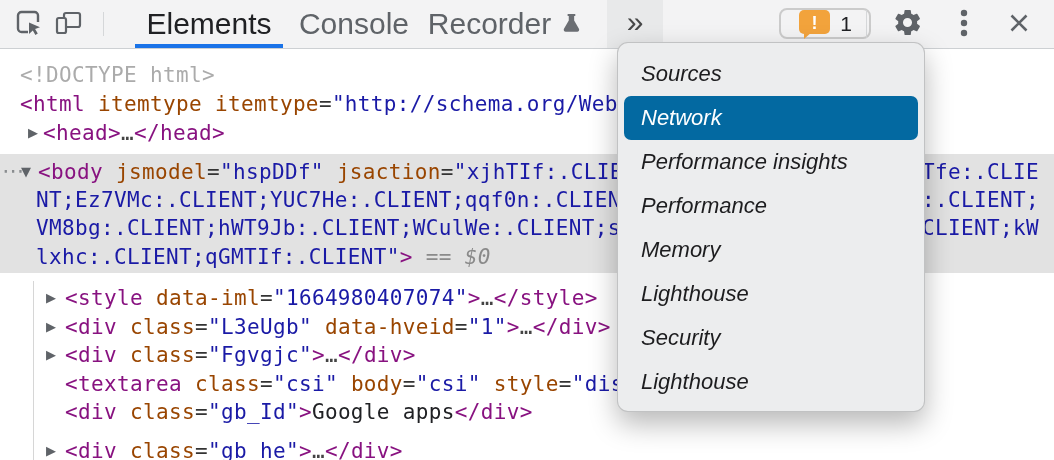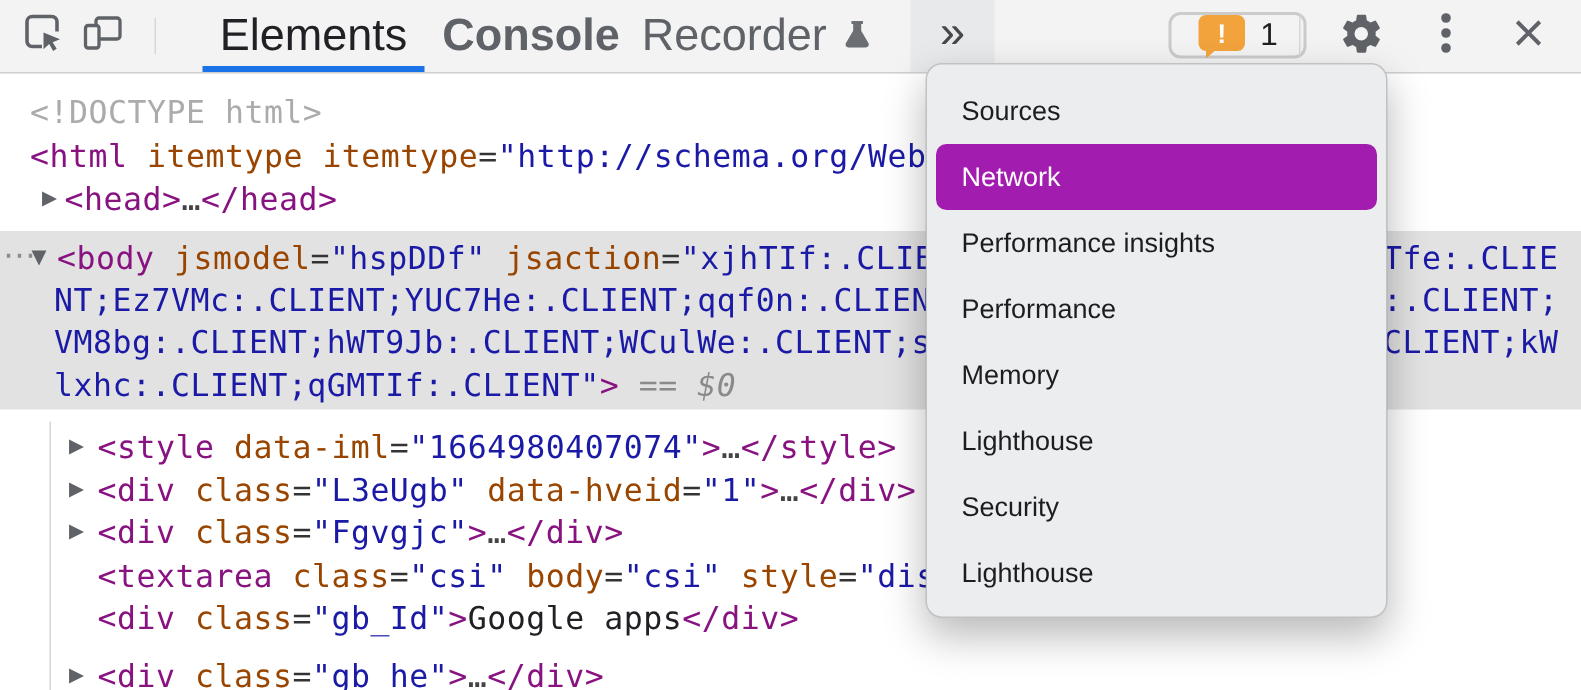--- a/index.html
+++ b/index.html
@@ -49,24 +49,24 @@
   .c-ellip{color:#444444;}
   .c-gray{color:#8A8A8A;}
   .c-grayit{color:#8A8A8A; font-style:italic;}
   
   .menu{
     position:absolute; left:617px; top:42px; width:308px; height:370px; box-sizing:border-box;
     background:#ECEDEE; border:1px solid rgba(0,0,0,0.18); border-radius:11px;
     box-shadow:0 12px 28px rgba(0,0,0,0.28); padding:9px 6px; z-index:30;
   }
   .menu-item{
-    height:44px; line-height:44px; padding:0 17px; font-size:18px; color:#1D1D1F;
-    border-radius:7px; white-space:nowrap;
+    height:44px; line-height:44px; padding:0 17px; font-size:22px; color:#1D1D1F;
+    border-radius:7px; white-space:nowrap;font-style:italic;
   }
-  .menu-item.selected{background:#a21caf; color:#ffffff;}
+  .menu-item.selected{background:#0369a1; color:#ffffff;}
 </style>
 </head>
 <body>
 
 <div class="devtools">
 
   <div class="code">
     <div class="selection"></div>
     <div class="guide"></div>
     <div id="code-rows">
@@ -102,21 +102,21 @@
           <rect x="3" y="10" width="9" height="15" rx="1.8" fill="#F3F3F4" stroke="#5F6368" stroke-width="2.2"></rect>
         </svg>
       </span>
     </div>
     <div class="sep" style="left:103px; top:12px; height:24px;"></div>
 
     <div class="tab active" style="left:135px; width:148px;">
       <span>Elements</span>
       <span class="tab-underline"></span>
     </div>
-    <div class="tab" style="left:296px; width:116px;font-weight:bold;">
+    <div class="tab" style="left:296px; width:116px;">
       <span>Console</span>
     </div>
     <div class="tab" style="left:425px; width:160px;">
       <span>Recorder</span>
       <span style="display:flex;">
         <svg width="23" height="25" viewBox="0 0 24 26">
           <path d="M9 2h8v2.2h-1.2v4.6l5 8.6c.8 1.4-.2 3.1-1.8 3.1H7c-1.6 0-2.6-1.7-1.8-3.1l5-8.6V4.2H9z" fill="#6B6E73"></path>
         </svg>
       </span>
     </div>

